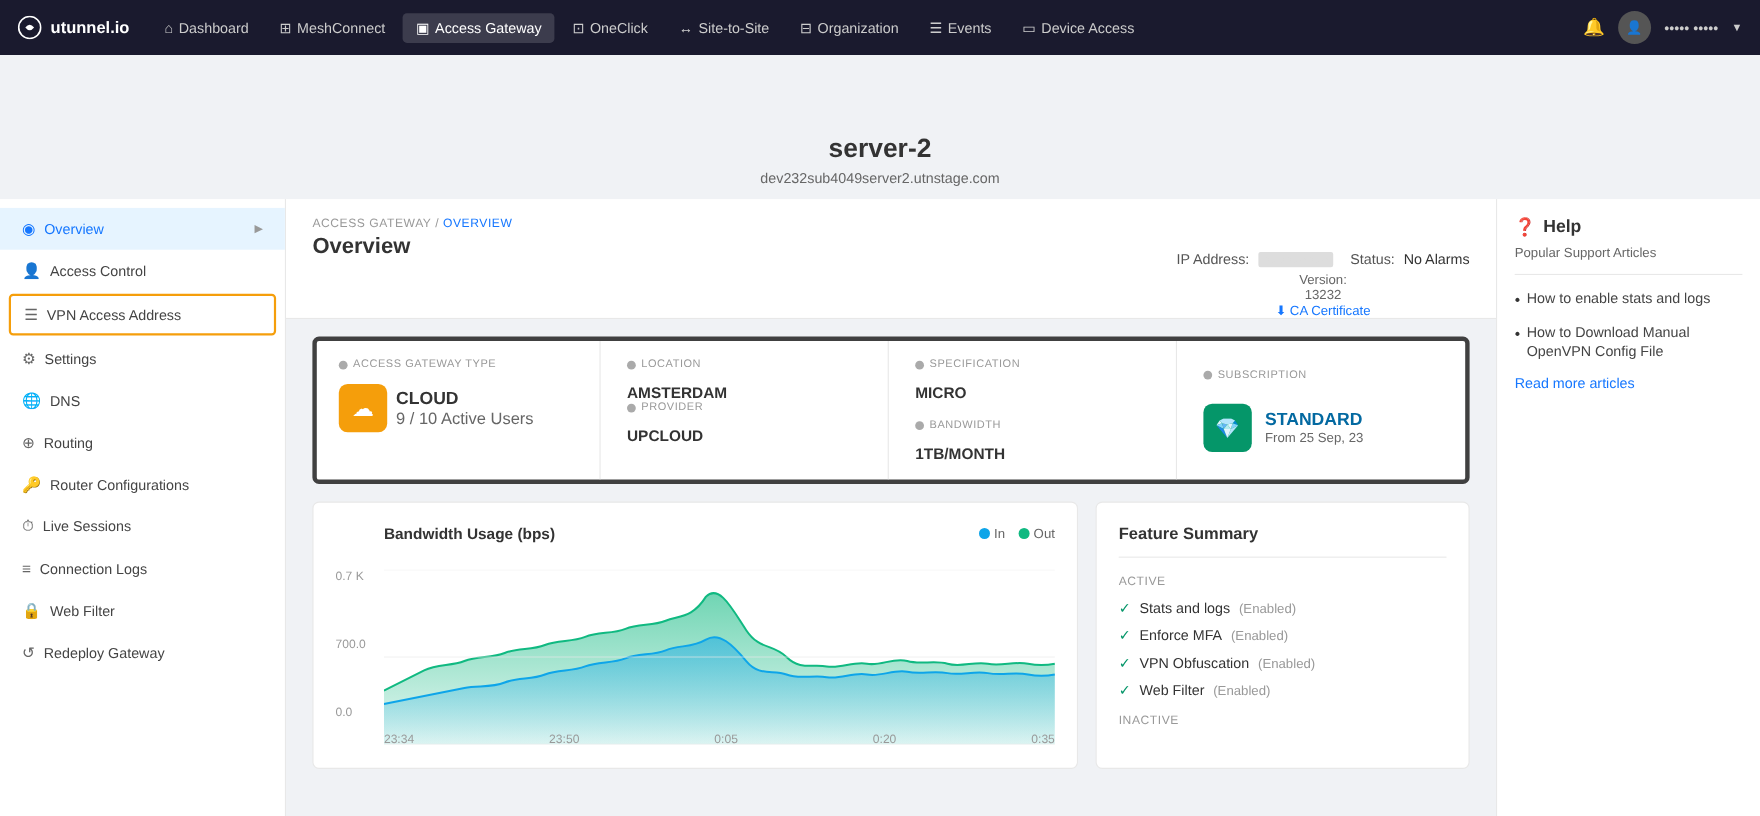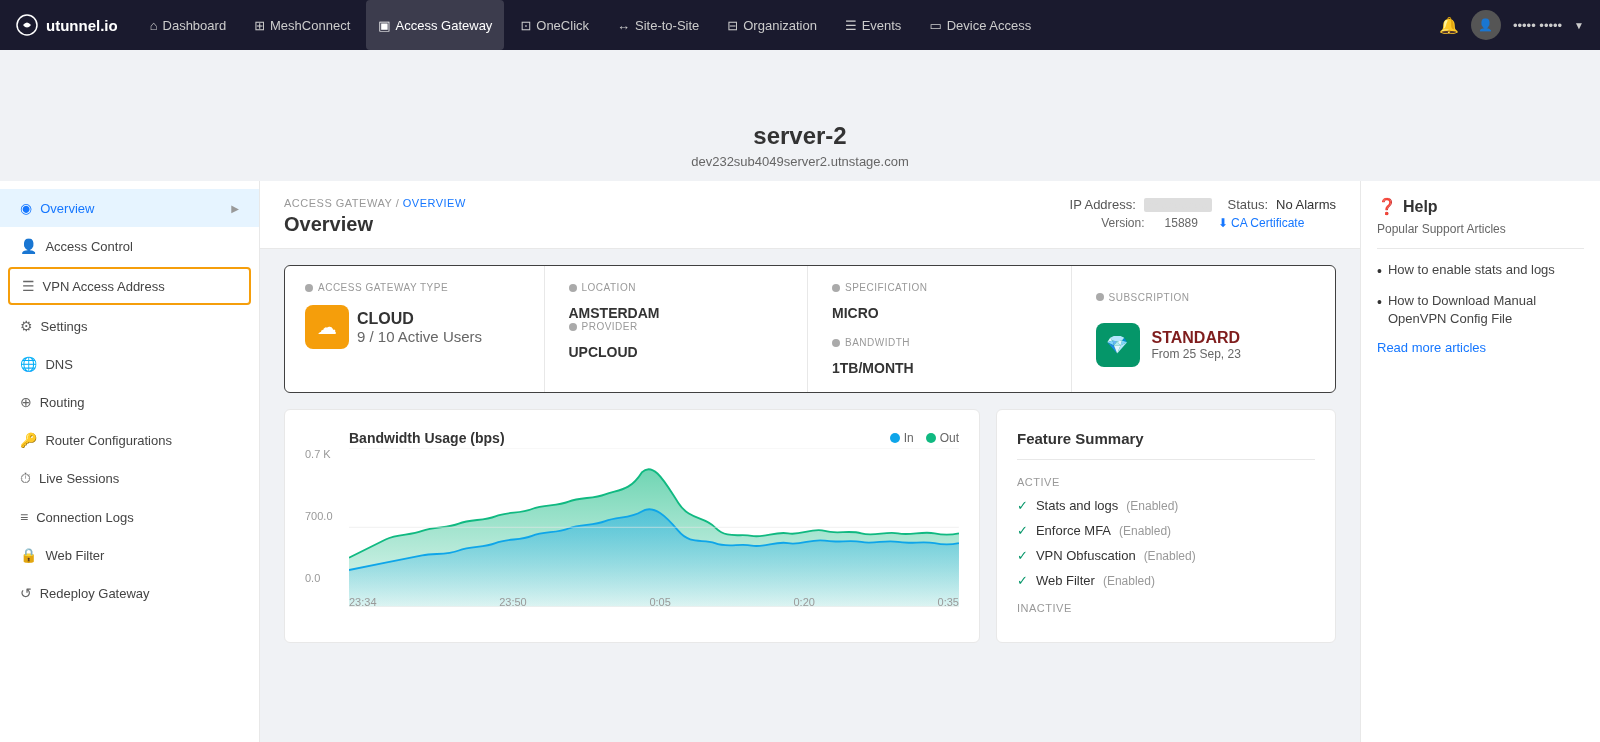--- a/index.html
+++ b/index.html
@@ -2,20 +2,21 @@
 <html><head>
   <meta charset="utf-8">
   <style>
     * { box-sizing: border-box; margin: 0; padding: 0; }
     body { font-family: -apple-system, BlinkMacSystemFont, 'Segoe UI', sans-serif; font-size: 13px; background: #f0f2f5; color: #333; }
 
     
     .topnav {
       background: #1a1a2e;
       display: flex;
+      align-items: center;
       height: 50px;
       padding: 0 16px;
       gap: 4px;
       position: relative;
       z-index: 10;
     }
     .topnav-logo {
       display: flex; align-items: center; gap: 8px;
       color: #fff; font-size: 15px; font-weight: 600;
       margin-right: 16px; text-decoration: none;
@@ -70,30 +71,30 @@
       background: #fff;
       padding: 16px 24px 0;
       border-bottom: 1px solid #e8e8e8;
     }
     .breadcrumb { font-size: 11px; color: #999; text-transform: uppercase; letter-spacing: 0.5px; margin-bottom: 4px; }
     .breadcrumb a { color: #1677ff; text-decoration: none; }
     .page-title { font-size: 20px; font-weight: 600; color: #333; padding-bottom: 12px; }
     .ip-blur { background: #ddd; color: #ddd; border-radius: 2px; padding: 1px 4px; font-size: 11px; }
     .status-ok { color: #333; font-weight: 500; }
     .ca-cert-link { color: #1677ff; text-decoration: none; font-size: 12px; display: flex; align-items: center; gap: 3px; }
-    .header-right { margin-left: auto; text-align: right; }
+    .header-right { margin-left: auto; text-align: right; margin-top: 31px; }
 
     
     .cards-row {
       display: grid;
       grid-template-columns: 1fr 1fr 1fr;
       gap: 4px;
       margin: 16px 24px;
       background: #fff;
-      border: 1px solid #404040;
+      border: 4px solid #404040;
       border-radius: 6px;
       overflow: hidden;
     }
     .card {
       padding: 16px 20px;
       border-right: 1px solid #e8e8e8;
     }
     .card:last-child { border-right: none; }
     .card-label { font-size: 10px; color: #999; text-transform: uppercase; letter-spacing: 0.5px; display: flex; align-items: center; gap: 5px; margin-bottom: 12px; }
     .card-dot { width: 8px; height: 8px; border-radius: 50%; background: #ccc; }
@@ -104,39 +105,39 @@
       display: flex; align-items: center; justify-content: center; color: #fff; font-size: 20px;
     }
     .card-type-text { font-size: 16px; font-weight: 700; color: #333; }
     .card-type-sub { font-size: 15px; color: #666; }
     .subscription-card { display: flex; flex-direction: column; justify-content: center; }
     .sub-inner { display: flex; align-items: center; gap: 12px; margin-top: 8px; }
     .sub-icon {
       width: 44px; height: 44px; background: #059669; border-radius: 8px;
       display: flex; align-items: center; justify-content: center; color: #fff; font-size: 18px;
     }
-    .sub-name { font-size: 16px; font-weight: 700; color: #7f1d1d; }
+    .sub-name { font-size: 16px; font-weight: 700; color: #0369a1; }
     .sub-date { font-size: 12px; color: #666; }
 
     
     .bottom-row {
       display: grid;
       grid-template-columns: 1fr 340px;
       gap: 16px;
       margin: 0 24px 16px;
     }
 
     
     .chart-card {
       background: #fff;
       border: 1px solid #e8e8e8;
       border-radius: 6px;
       padding: 20px;
     }
-    .chart-header { display: flex; align-items: center; justify-content: space-between; margin-bottom: 2px; padding-left: 44px; }
+    .chart-header { display: flex; align-items: center; justify-content: space-between; margin-bottom: 25px; padding-left: 44px; }
     .chart-title { font-size: 14px; font-weight: 600; color: #333; }
     .chart-legend { display: flex; align-items: center; gap: 12px; font-size: 12px; color: #666; }
     .legend-dot { width: 10px; height: 10px; border-radius: 50%; }
     .chart-area { position: relative; height: 160px; }
     .chart-yaxis { position: absolute; left: 0; top: 0; bottom: 24px; display: flex; flex-direction: column; justify-content: space-between; font-size: 11px; color: #999; width: 40px; }
     .chart-svg { position: absolute; left: 44px; right: 0; top: 0; bottom: 24px; }
     .chart-xaxis { position: absolute; left: 44px; right: 0; bottom: 0; display: flex; justify-content: space-between; font-size: 11px; color: #999; }
 
     
     .feature-card {
@@ -316,23 +317,23 @@
             </div>
             <div class="page-title">Overview</div>
           </div>
           <div class="header-right">
             <div style="display:flex; align-items:center; gap:8px; font-size:13px; color:#555; margin-bottom:4px;">
               <span>IP Address:</span>
               <span class="ip-blur">●●●●●●●●●</span>
               <span style="margin-left:8px;">Status:</span>
               <span class="status-ok">No Alarms</span>
             </div>
-            <div style="display:flex; align-items:center; gap:20px; font-size:12px; color:#666; justify-content:center;">
+            <div style="display:flex; align-items:center; gap:0; font-size:12px; color:#666; justify-content:flex-end;flex-direction:column;">
               <span>Version:</span>
-              <span>15889</span>
+              <span>13232</span>
               <a class="ca-cert-link" href="#">
                 <span style="color:#1677ff;">⬇</span>
                 <span>CA Certificate</span>
               </a>
             </div>
           </div>
         </div>
       </div>
 
       <div class="cards-row" style="grid-template-columns: 1fr 1fr 1fr 1fr;">

